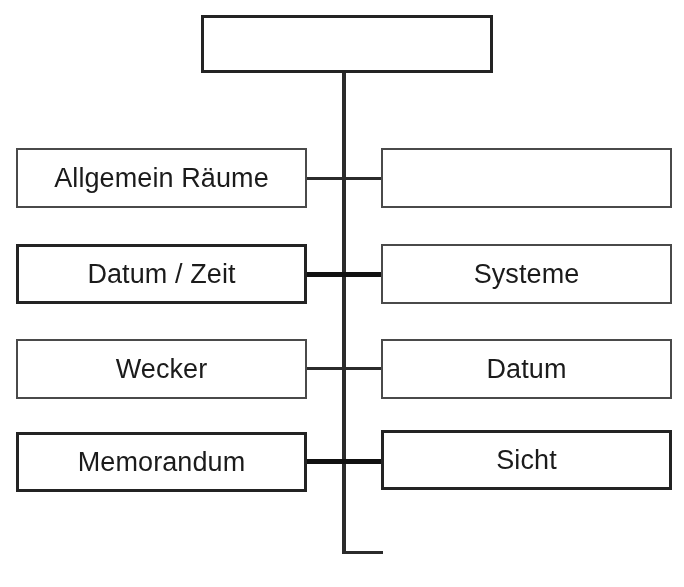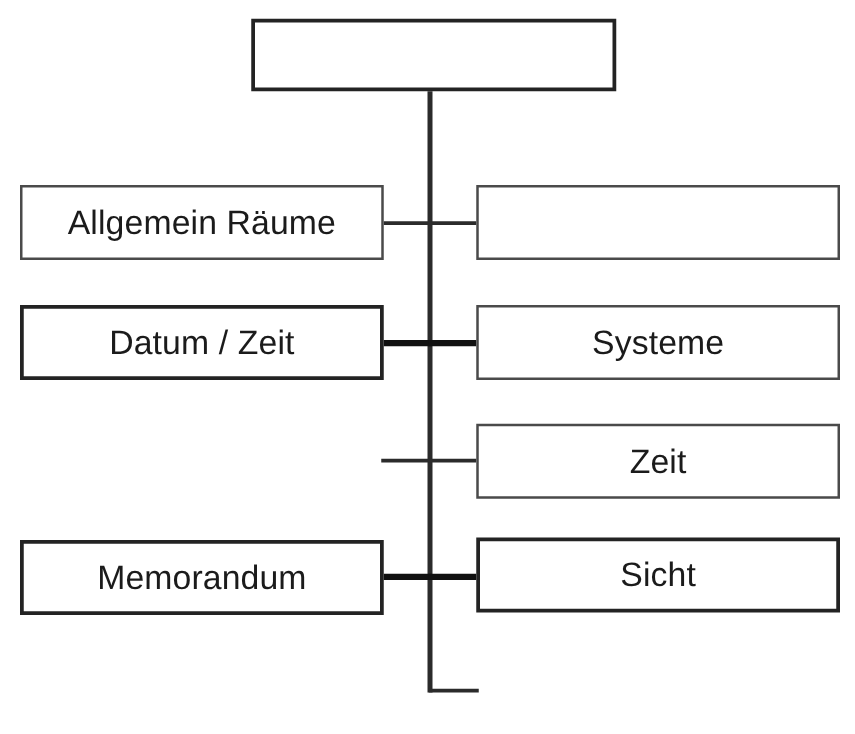--- a/index.html
+++ b/index.html
@@ -96,23 +96,26 @@
     <span class="node-label">Systeme</span>
   </div>
 
   <div class="node thick" style="left:16px; top:244px; width:291px; height:60px;">
     <span class="node-label">Datum / Zeit</span>
   </div>
 
   <div class="conn" style="left:305px; top:367px; width:40px; height:3px;"></div>
   <div class="conn" style="left:343px; top:367px; width:40px; height:3px;"></div>
 
+  <div class="node thin" style="left:16px; top:339px; width:291px; height:60px;">
+    <span class="node-label">Wecker</span>
+  </div>
 
   <div class="node thin" style="left:381px; top:339px; width:291px; height:60px;">
-    <span class="node-label">Zeit</span>
+    <span class="node-label">Datum</span>
   </div>
 
   <div class="conn bold" style="left:305px; top:459px; width:40px; height:5px;"></div>
   <div class="conn bold" style="left:343px; top:459px; width:40px; height:5px;"></div>
 
   <div class="node thick" style="left:381px; top:430px; width:291px; height:60px;">
     <span class="node-label">Sicht</span>
   </div>
 
   <div class="node thick" style="left:16px; top:432px; width:291px; height:60px;">

